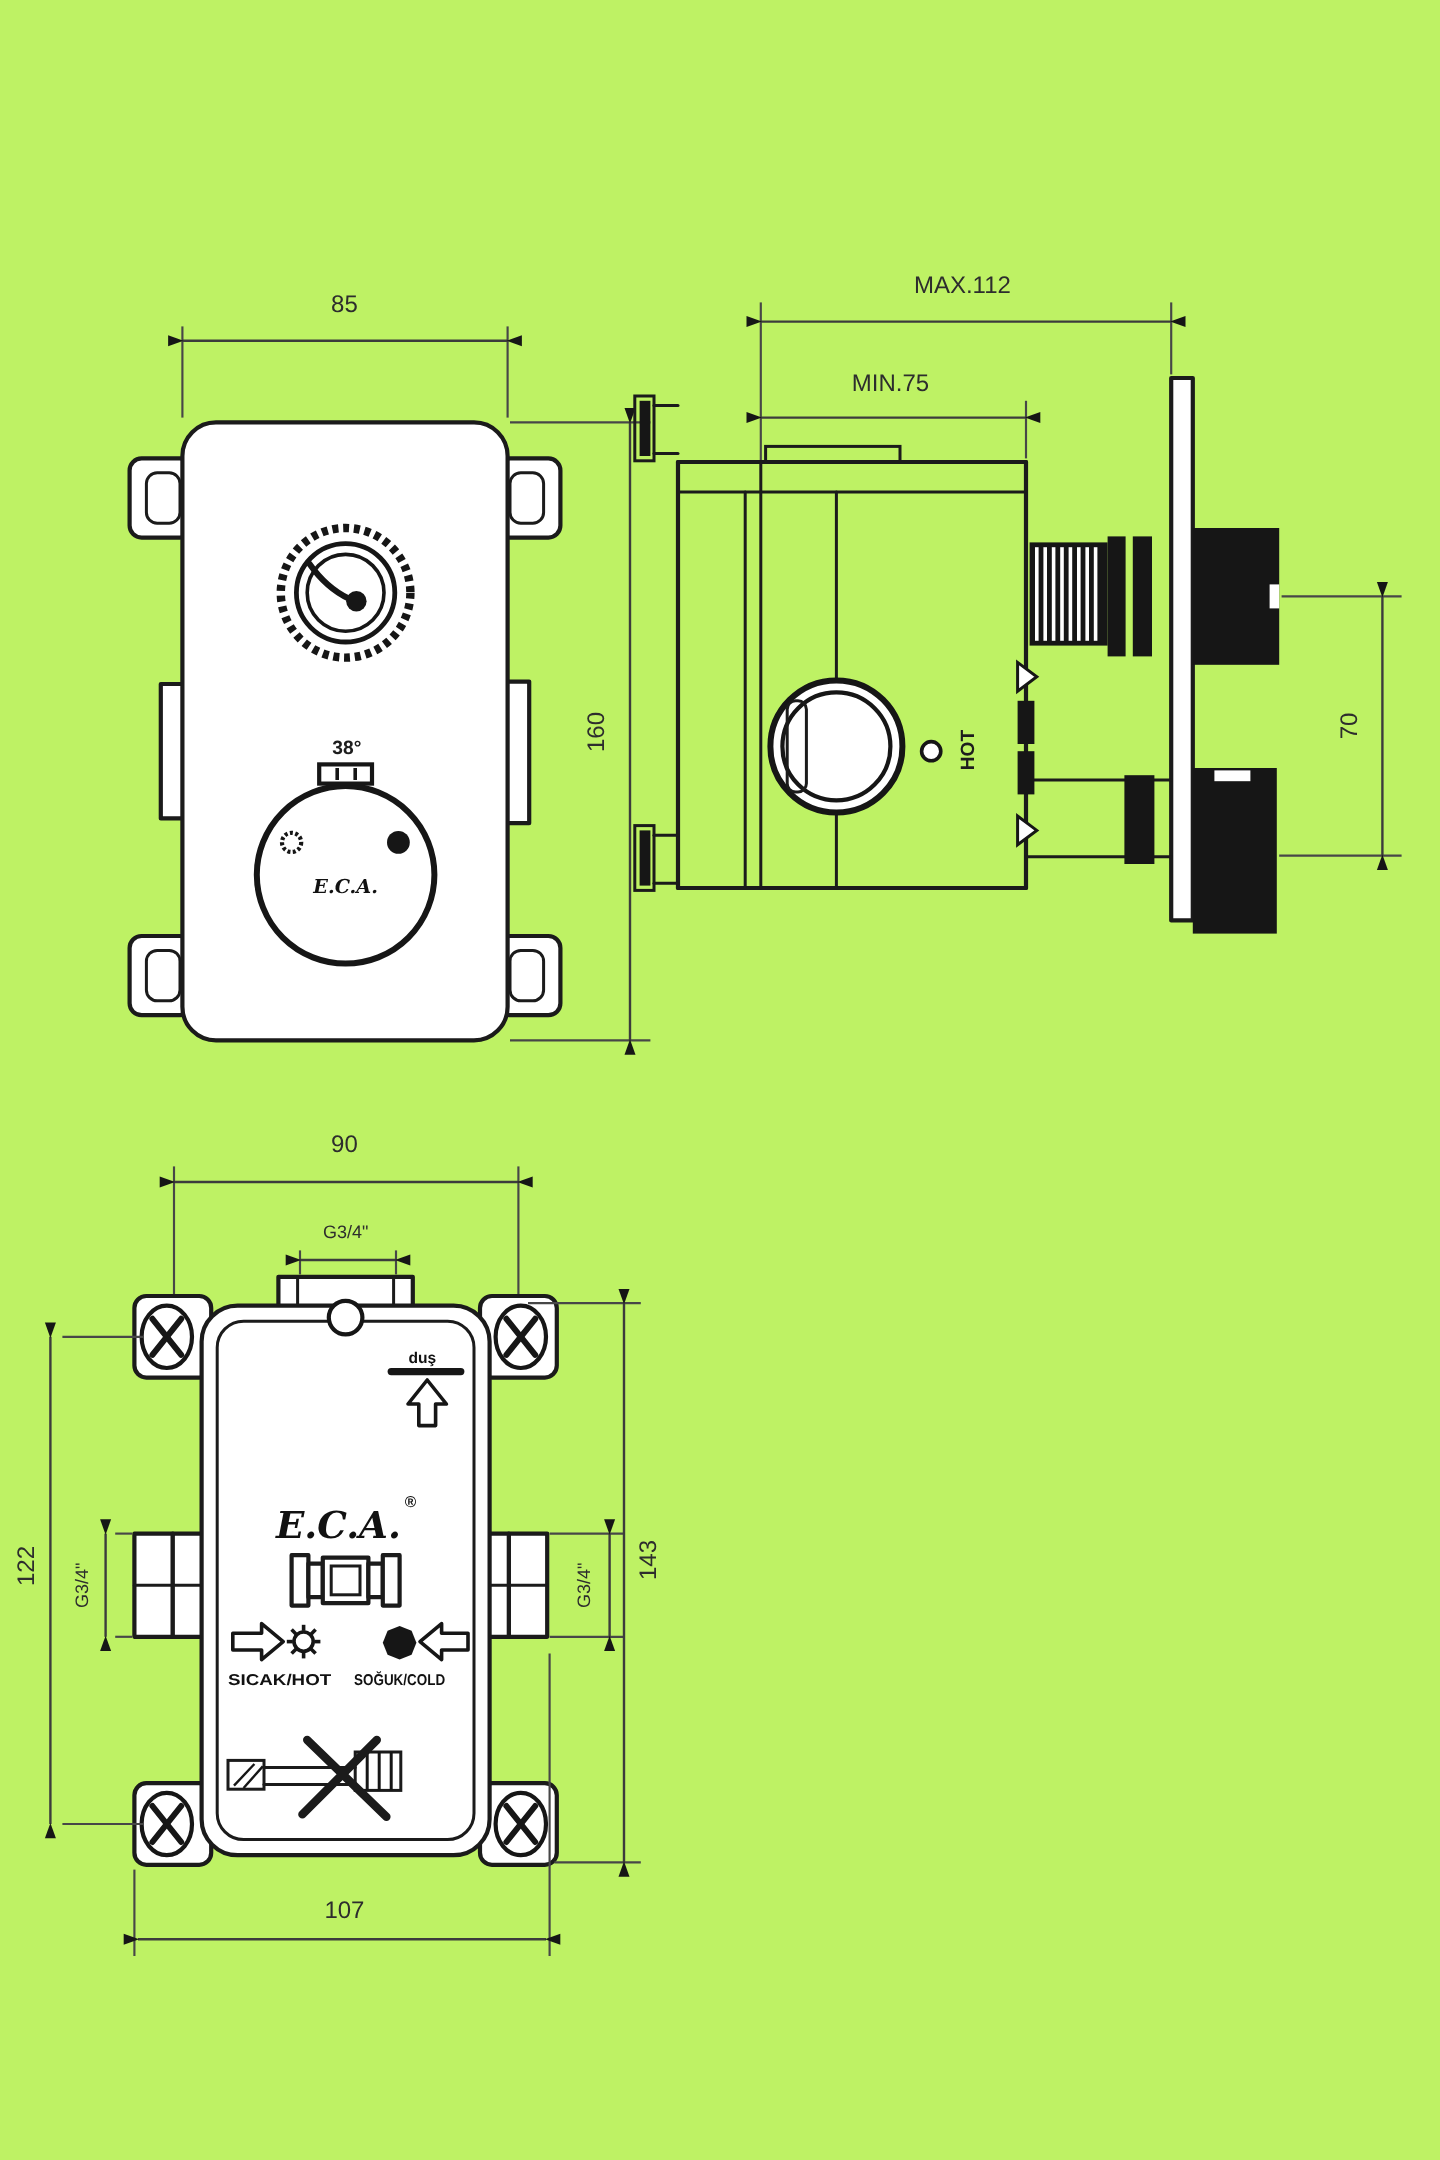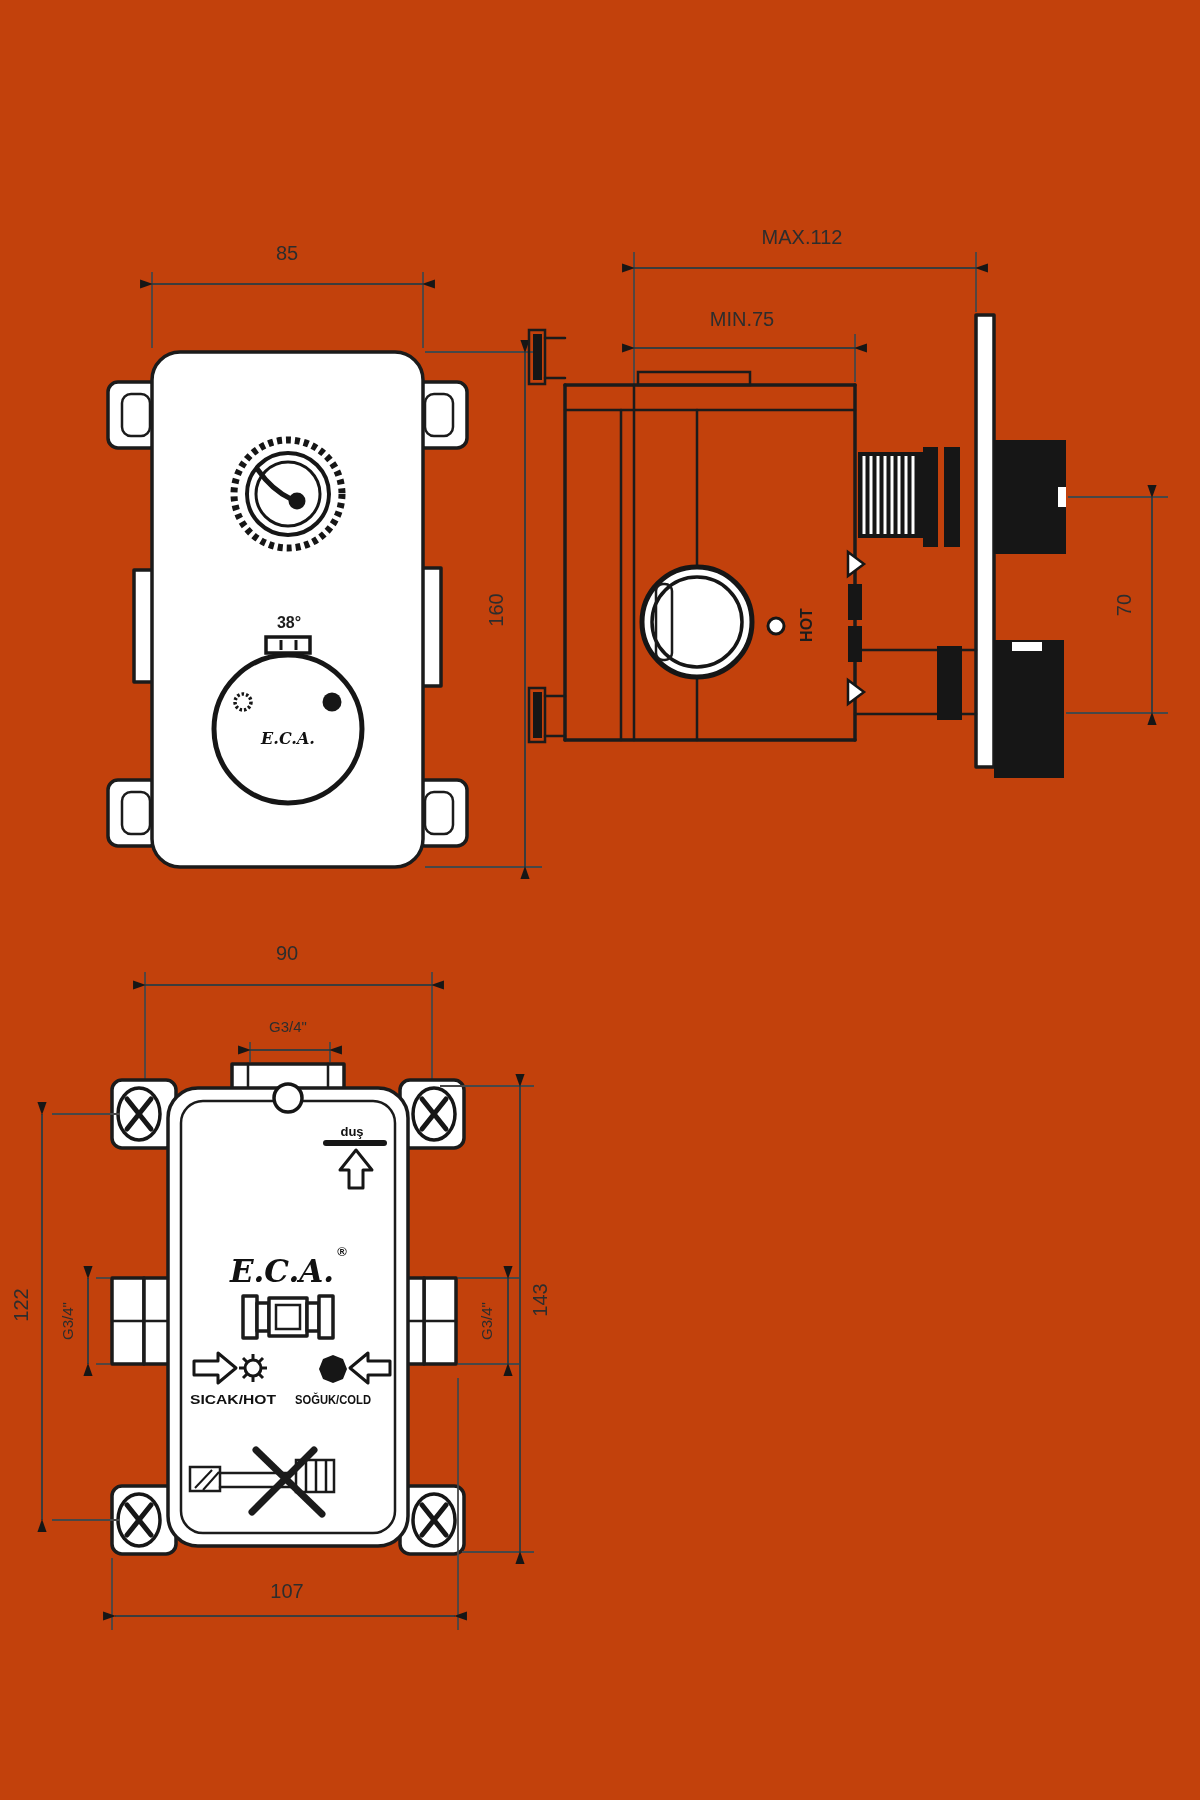--- a/index.html
+++ b/index.html
@@ -1,16 +1,16 @@
 <!DOCTYPE html>
 <html><head>
 <meta charset="utf-8">
 <style>
   html,body{margin:0;padding:0;background:#ffffff;}
-  .stage{position:relative;width:1200px;height:1800px;background:#c2410c;overflow:hidden;
+  .stage{position:relative;width:1200px;height:1800px;background:#bef264;overflow:hidden;
          font-family:"Liberation Sans", sans-serif;}
   svg{position:absolute;left:0;top:0;}
   .obj{stroke:#1b1b1b;stroke-width:3.5;fill:none;stroke-linecap:round;stroke-linejoin:round;}
   .obj2{stroke:#1b1b1b;stroke-width:2.5;fill:none;stroke-linecap:round;}
   .objw{stroke:#1b1b1b;stroke-width:3.5;fill:#ffffff;stroke-linejoin:round;}
   .blk{fill:#161616;stroke:none;}
   .dim{stroke:#3c3c3c;stroke-width:2;fill:none;}
   .ext{stroke:#474747;stroke-width:1.8;fill:none;}
   .dtxt{font-family:"Liberation Sans", sans-serif;font-size:20px;fill:#2d2d2d;text-anchor:middle;}
   .stxt{font-family:"Liberation Sans", sans-serif;font-size:15px;fill:#2d2d2d;text-anchor:middle;}

